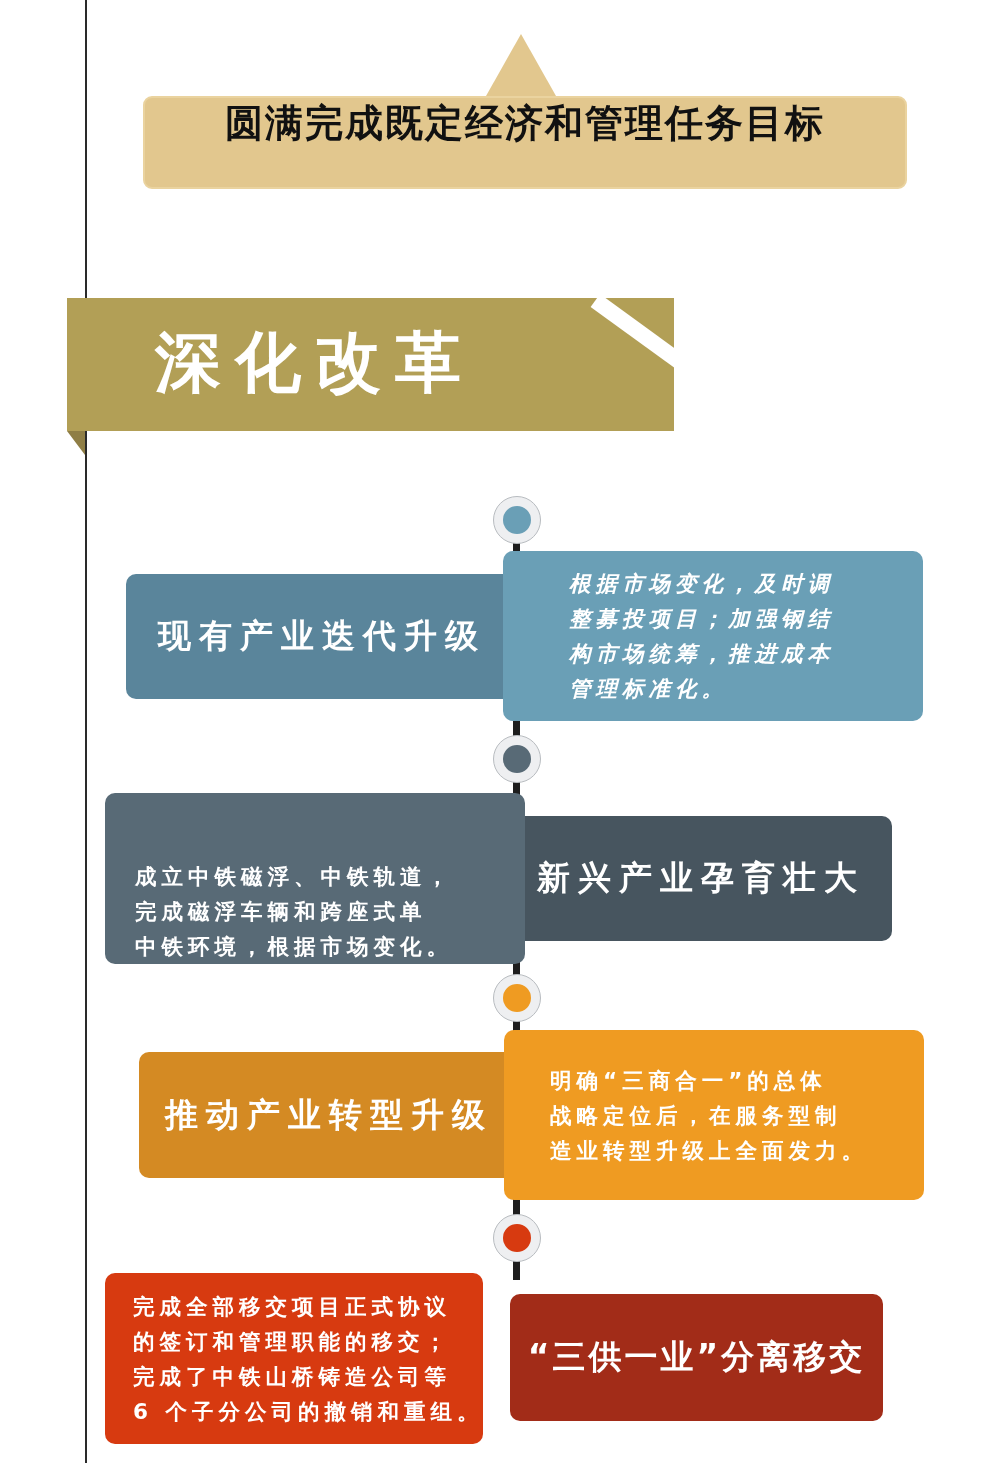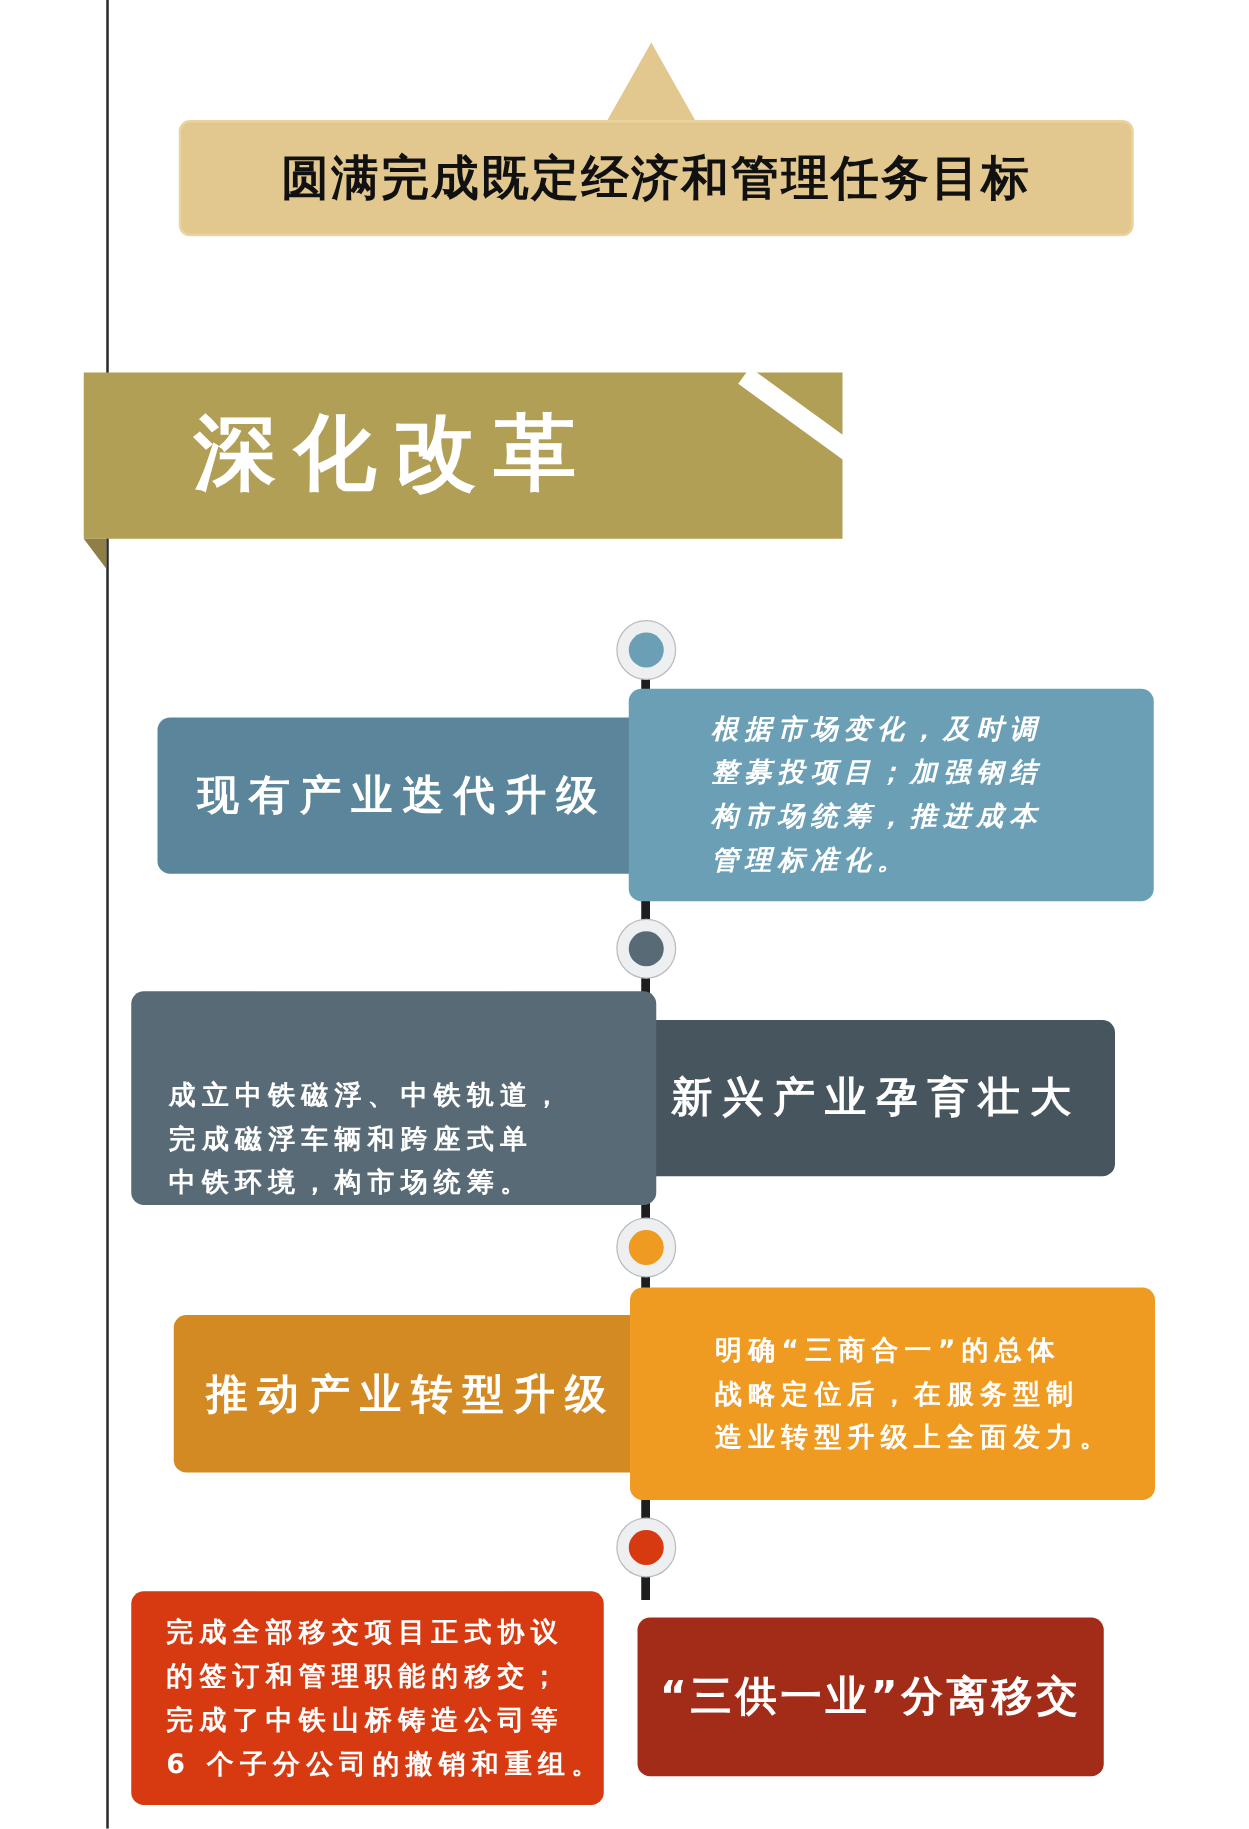--- a/index.html
+++ b/index.html
@@ -7,21 +7,21 @@
   body { position: relative; font-family: "DejaVu Sans", "Liberation Sans", sans-serif; }
 
   .vline { position: absolute; left: 85px; top: 0; width: 2px; height: 1463px; background: #2a2a2a; }
 
   
   .goal-tri { position: absolute; left: 486px; top: 34px; width: 0; height: 0;
     border-left: 35px solid transparent; border-right: 35px solid transparent;
     border-bottom: 62px solid #e2c78e; }
   .goal-box { position: absolute; left: 143px; top: 96px; width: 764px; height: 93px;
     background: #e2c78e; border-radius: 9px; border: 2px solid #ead39f;
-    display: flex; align-items: center; justify-content: center; }
+    display: flex; align-items: flex-start; justify-content: center; }
   .goal-text { font-size: 38px; font-weight: bold; color: #111; letter-spacing: 2px; }
 
   
   .ribbon { position: absolute; left: 67px; top: 298px; width: 607px; height: 133px; background: #b29f56; }
   .ribbon-fold { position: absolute; left: 67px; top: 431px; width: 0; height: 0;
     border-top: 24px solid #8f7e45; border-left: 18px solid transparent; }
   .ribbon-cut { position: absolute; left: 600px; top: 294px; width: 110px; height: 16px; background: #fff;
     transform: rotate(36deg); transform-origin: left top; }
   .ribbon-text { position: absolute; left: 88px; top: 20px; font-size: 66px; font-weight: bold; color: #fff; letter-spacing: 14px; }
 
@@ -79,31 +79,31 @@
 <div class="node" style="left:493px;top:735px;">
   <div class="dot" style="background:#586a76;"></div>
 </div>
 <div class="box title" style="left:510px;top:816px;width:382px;height:125px;background:#47555f;">
   <span>新兴产业孕育壮大</span>
 </div>
 <div class="box desc" style="left:105px;top:793px;width:420px;height:171px;background:#586a76;align-items:flex-end;">
   <div>
     <span>成立中铁磁浮、中铁轨道，</span>
     <span>完成磁浮车辆和跨座式单</span>
-    <span>中铁环境，构市场统筹。</span>
+    <span>中铁环境，根据市场变化。</span>
   </div>
 </div>
 
 <div class="node" style="left:493px;top:974px;">
   <div class="dot" style="background:#ef9b22;"></div>
 </div>
 <div class="box title" style="left:139px;top:1052px;width:380px;height:126px;background:#d48a23;">
   <span>推动产业转型升级</span>
 </div>
-<div class="box desc" style="left:504px;top:1030px;width:420px;height:170px;background:#ef9b22;padding-left:68px;">
+<div class="box desc" style="left:504px;top:1030px;width:420px;height:170px;background:#ef9b22;padding-left:46px;">
   <div>
     <span>明确“三商合一”的总体</span>
     <span>战略定位后，在服务型制</span>
     <span>造业转型升级上全面发力。</span>
   </div>
 </div>
 
 <div class="node" style="left:493px;top:1214px;">
   <div class="dot" style="background:#d73a10;"></div>
 </div>

